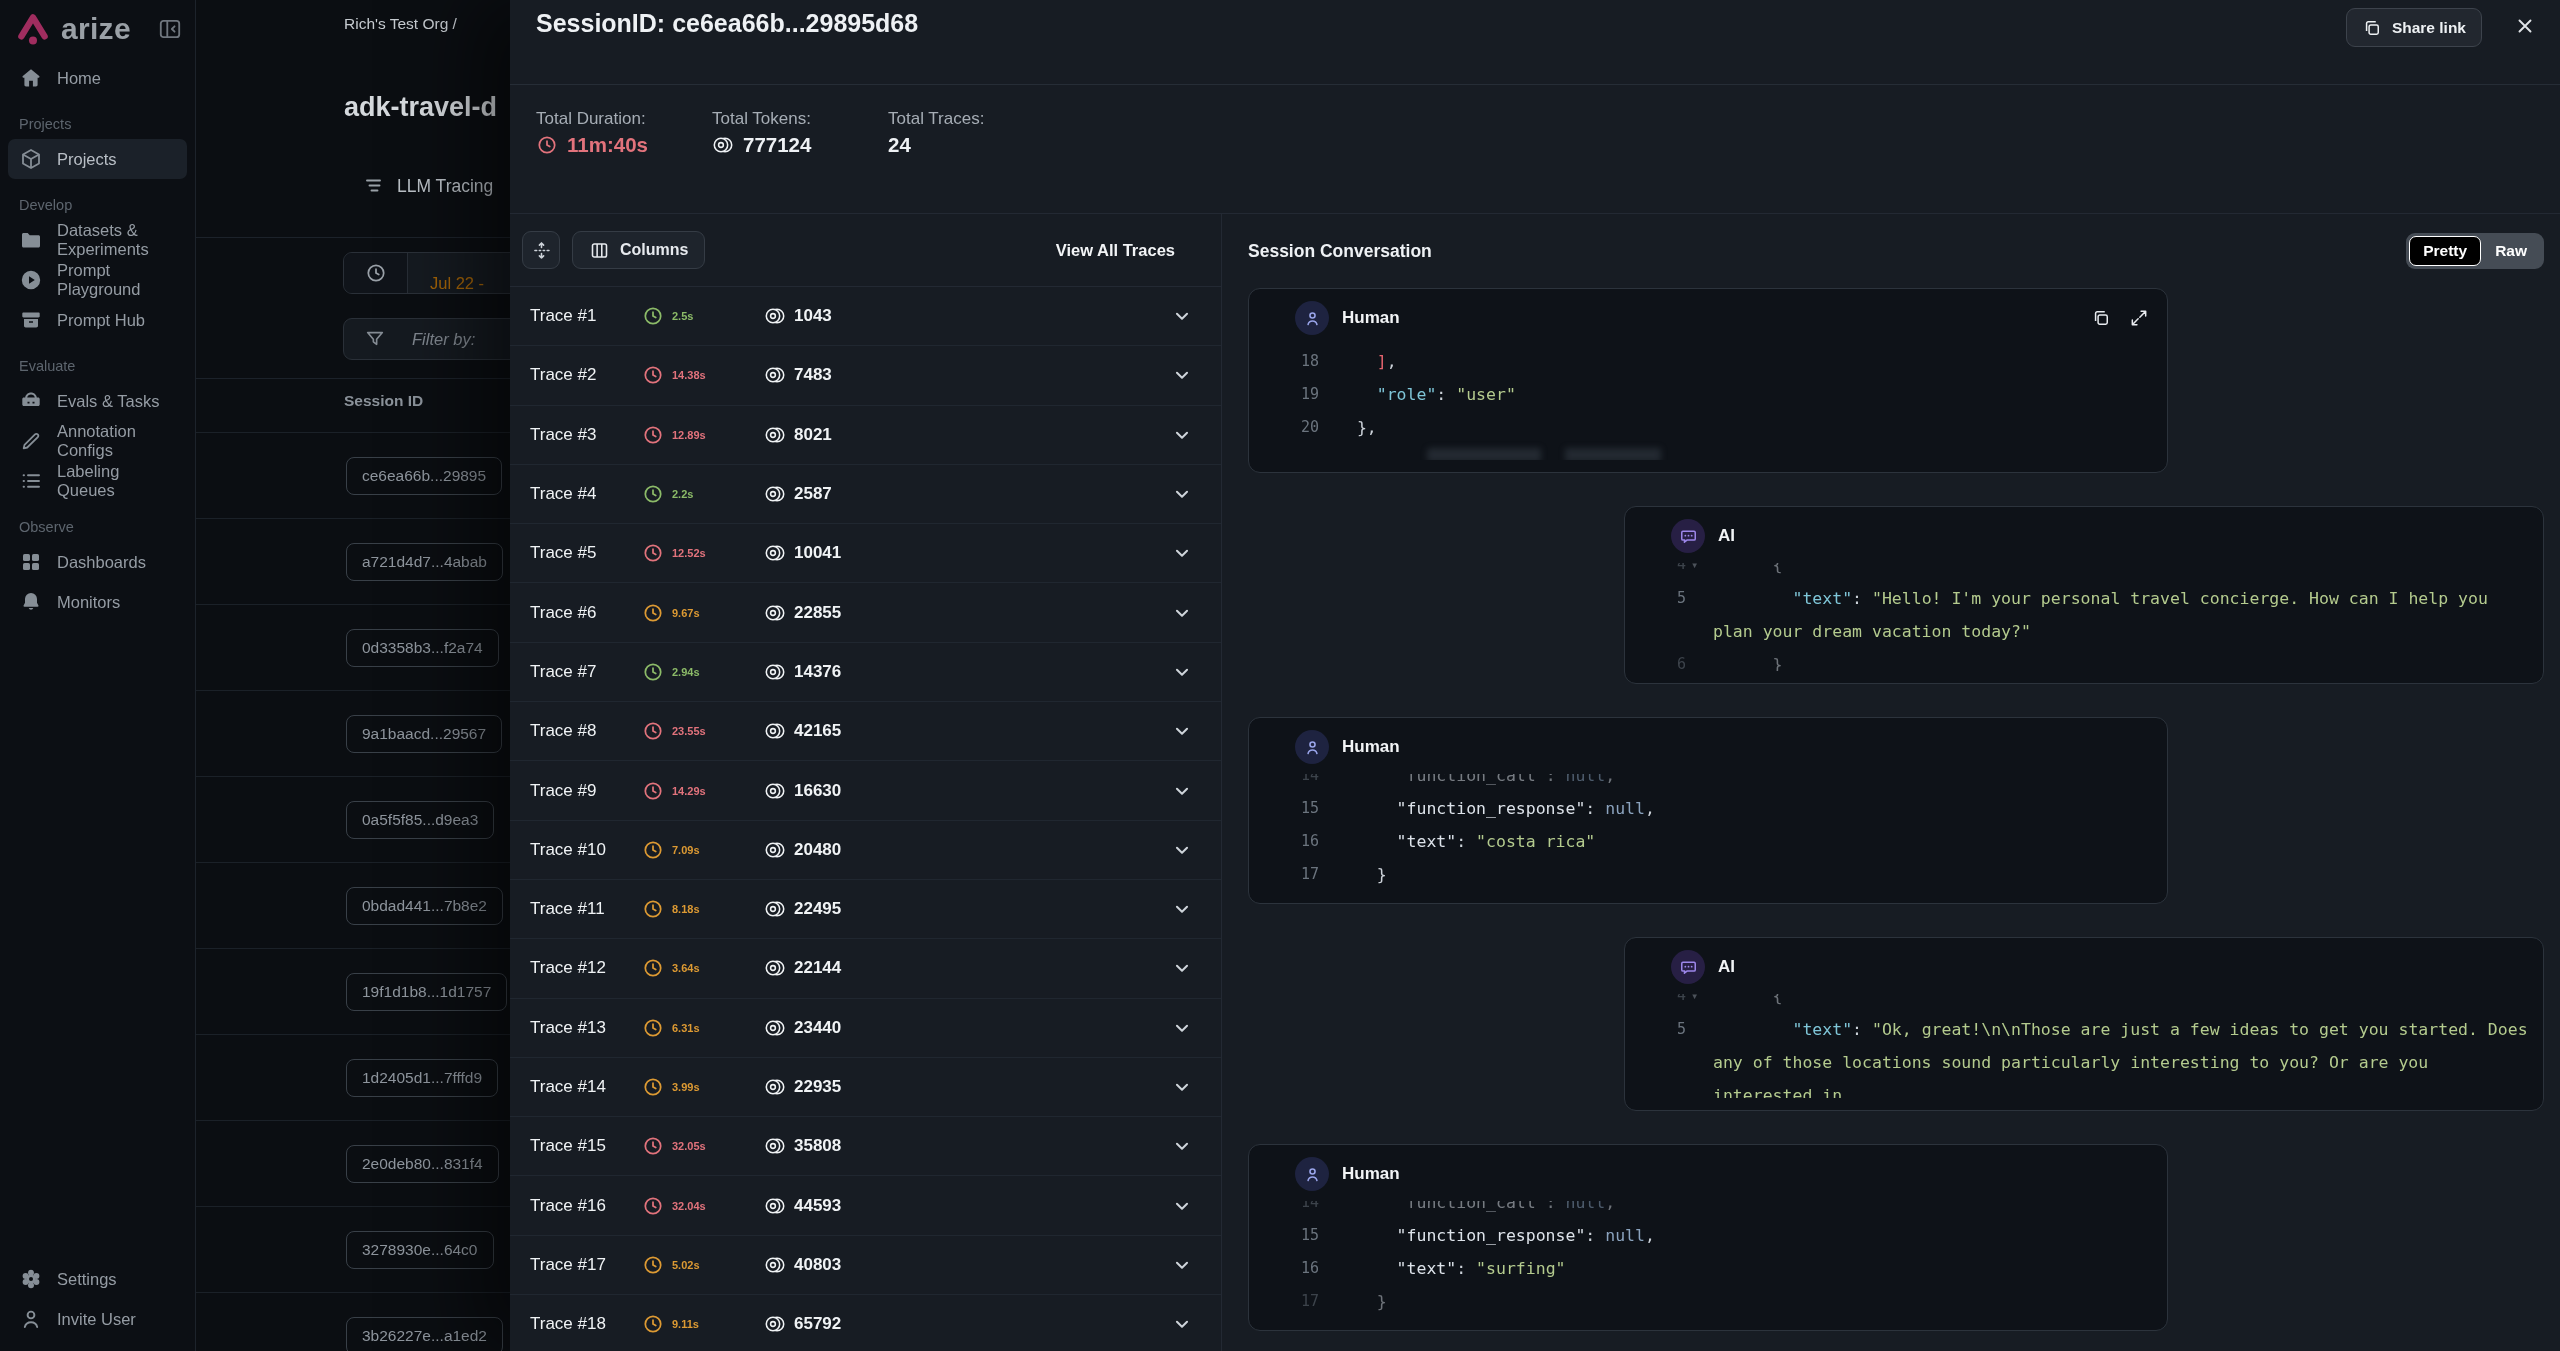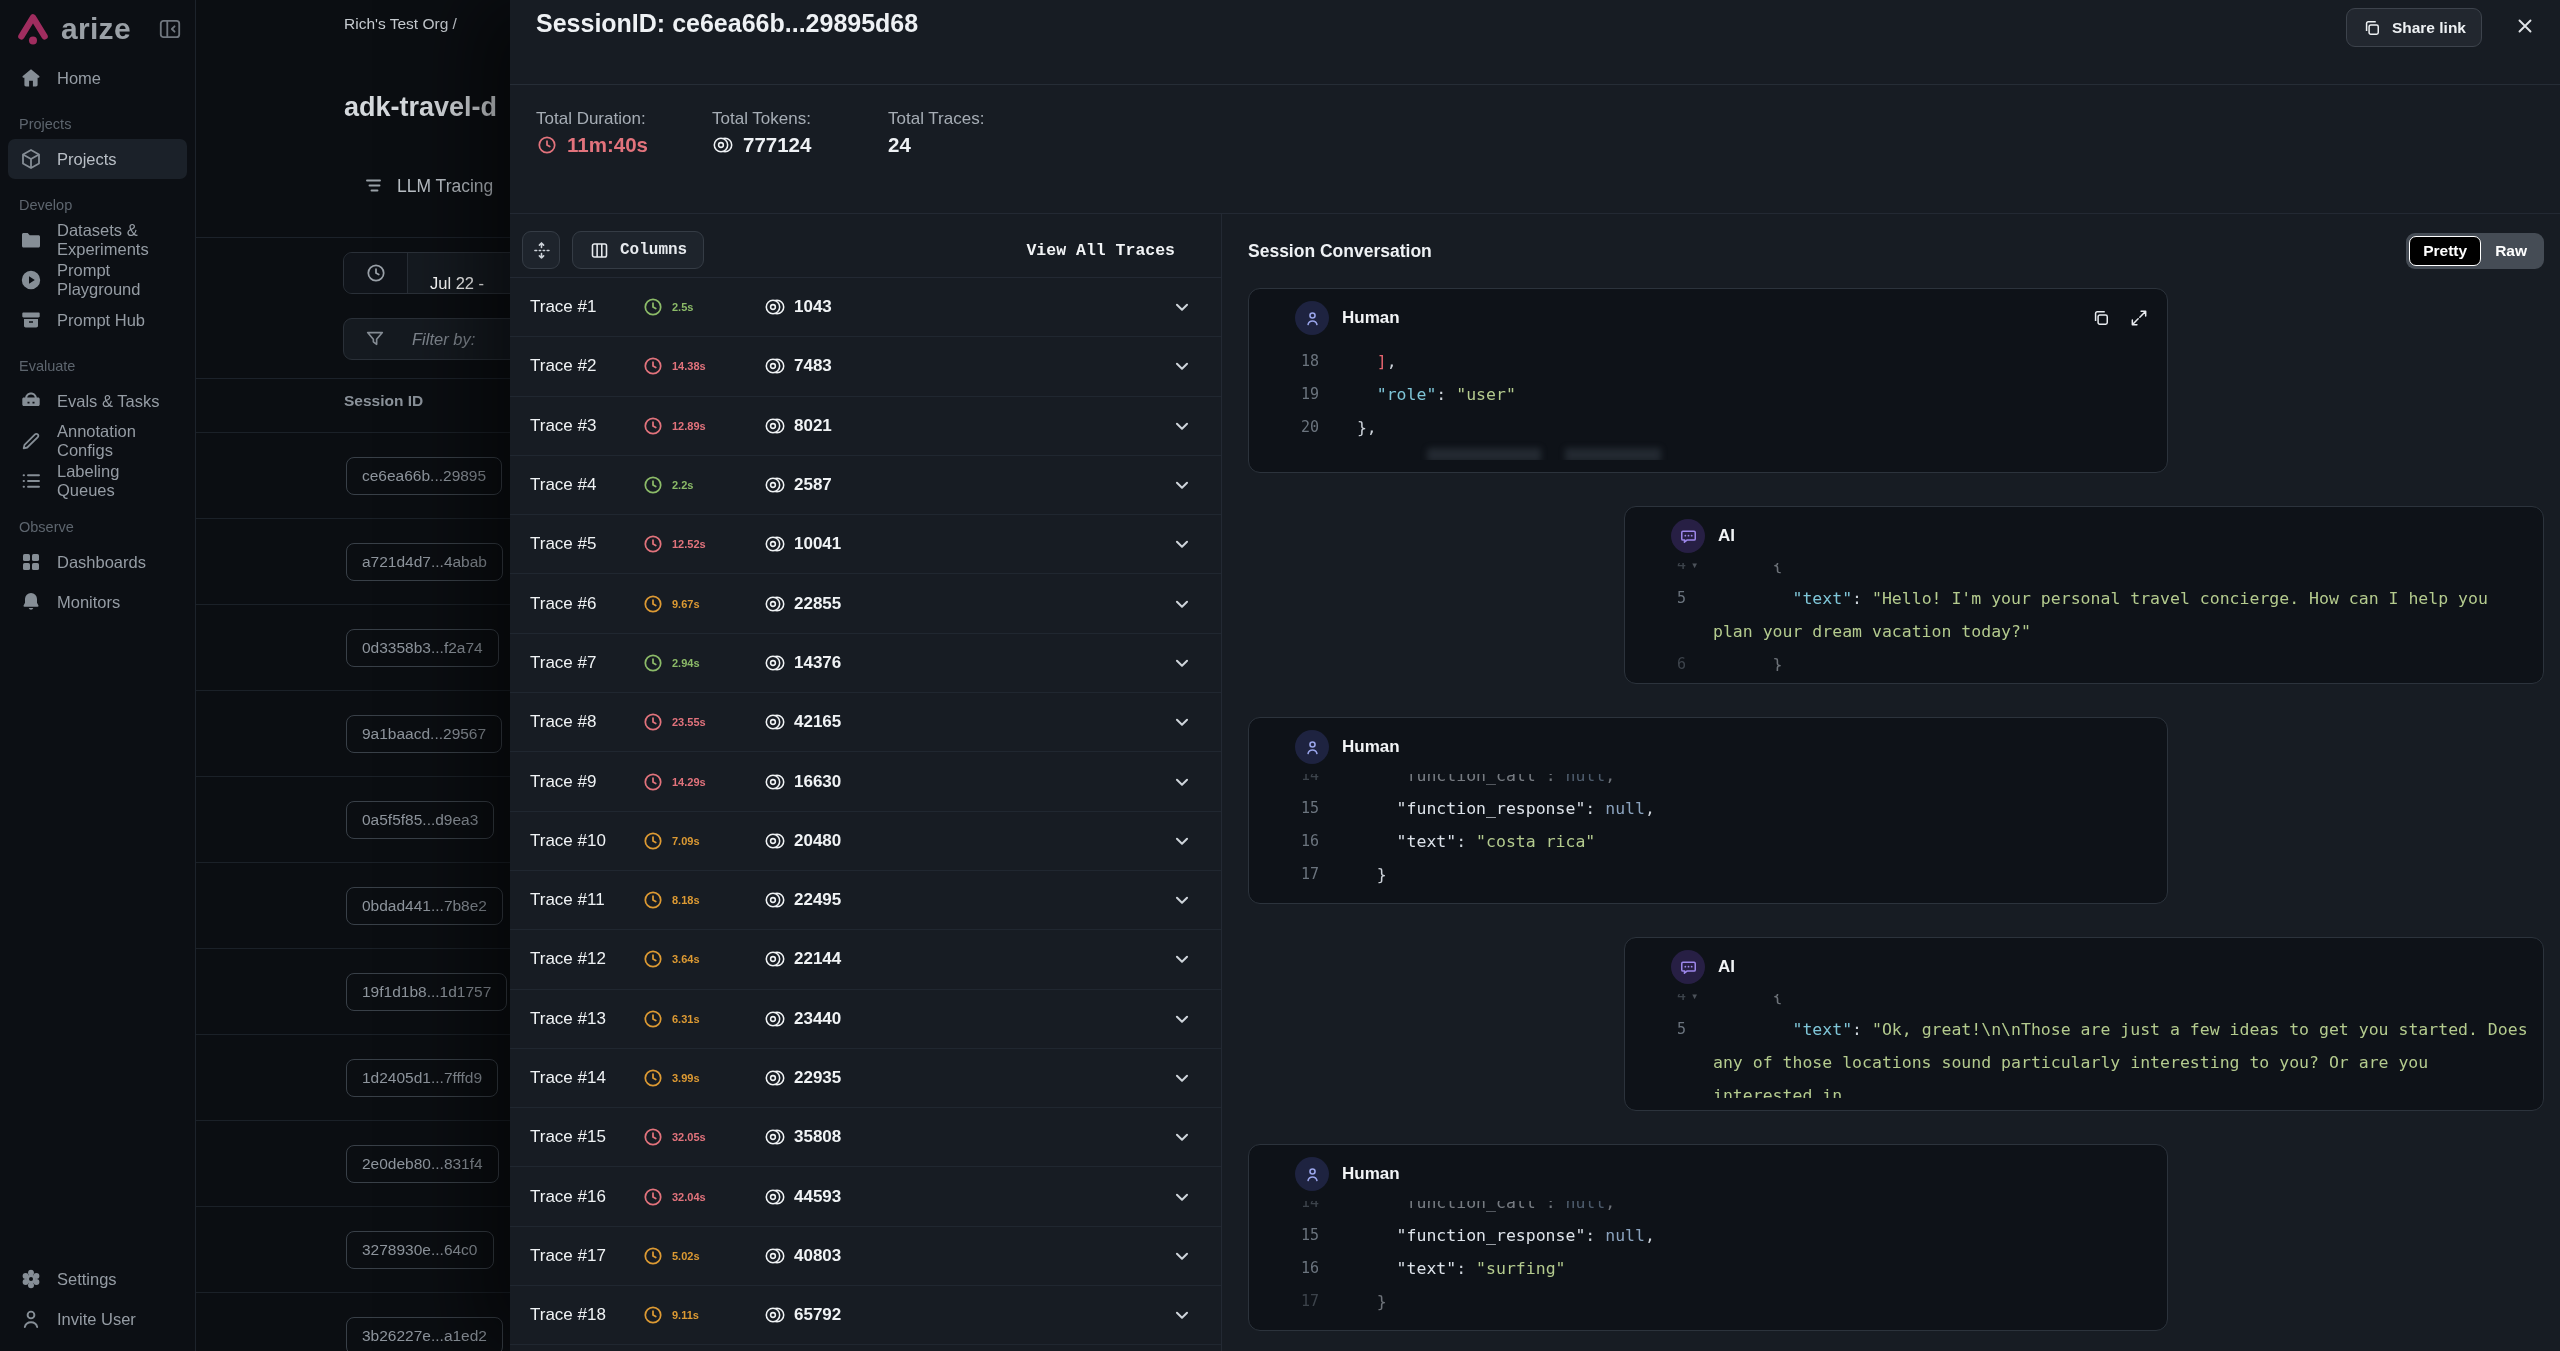--- a/index.html
+++ b/index.html
@@ -26,21 +26,21 @@
   .breadcrumb{position:absolute;left:148px;top:15px;font-size:15.5px;color:#c6cbd0;white-space:nowrap;}
   .strip-title{position:absolute;left:148px;top:92px;font-size:27px;font-weight:600;color:#d5d9dd;white-space:nowrap;}
   .strip-tab{position:absolute;left:166px;top:174px;display:flex;align-items:center;gap:11px;
              color:#b9bfc5;font-size:17.5px;white-space:nowrap;cursor:pointer;}
   .strip-tab .icon{color:#9aa1a8;}
   .hline{position:absolute;left:0;right:0;height:1px;background:#1c222a;}
   .pill{position:absolute;left:147px;width:400px;height:42px;background:#151a20;border:1px solid #2a3038;
         border-radius:9px;display:flex;align-items:center;box-sizing:border-box;overflow:hidden;}
   .pill .seg{width:63px;align-self:stretch;display:flex;align-items:center;justify-content:center;
              background:#10141a;border-right:1px solid #272d35;color:#9aa1a8;}
-  .date-text{margin-left:22px;font-size:16.5px;color:#ffffff;white-space:nowrap;margin-top:21px;}
+  .date-text{margin-left:22px;font-size:16.5px;color:#a16207;white-space:nowrap;margin-top:21px;}
   .filter-pill{display:flex;align-items:center;gap:26px;padding-left:20px;color:#858c94;}
   .filter-ph{font-style:italic;font-size:16.5px;color:#7f868e;white-space:nowrap;}
   .col-header{position:absolute;left:148px;top:392px;font-size:15.5px;font-weight:700;color:#8b929a;}
   .s-rows{position:absolute;left:0;right:0;top:432px;}
   .s-row{height:85px;border-top:1px solid #1b2128;display:flex;align-items:center;padding-left:150px;}
   .chip{border:1px solid #394048;border-radius:8px;padding:9px 15px;color:#8e959d;font-size:15.5px;
         white-space:nowrap;cursor:pointer;}
 
   
   .modal{position:absolute;left:510px;top:0;right:0;bottom:0;background:#171c23;
@@ -54,22 +54,22 @@
   .m-stats{flex:none;height:128px;box-sizing:border-box;display:flex;padding:24px 26px 0;}
   .stat{width:176px;}
   .stat .s-label{font-size:17px;color:#a6adb5;}
   .stat .s-value{margin-top:4px;display:flex;align-items:center;gap:9px;font-size:20.5px;
                  font-weight:600;color:#eef1f4;}
   .s-value.red{color:#e2737c;}
   .m-split{flex:1;display:flex;border-top:1px solid #232933;min-height:0;}
 
   
   .t-pane{width:712px;flex:none;border-right:1px solid #232933;box-sizing:border-box;display:flex;flex-direction:column;}
-  .t-toolbar{flex:none;display:flex;align-items:center;gap:12px;padding:17px 46px 8px 12px;
-             border-bottom:1px solid #232933;font-family:Liberation Mono, monospace;}
+  .t-toolbar{flex:none;display:flex;align-items:center;gap:12px;padding:17px 46px 17px 12px;
+             border-bottom:1px solid #232933;}
   .sq-btn{width:38px;height:38px;border-radius:9px;background:#1e242c;border:1px solid #353c45;
           display:flex;align-items:center;justify-content:center;color:#cdd3d9;cursor:pointer;box-sizing:border-box;}
   .cols-btn{height:38px;border-radius:9px;background:#1e242c;border:1px solid #353c45;display:flex;
             align-items:center;gap:10px;padding:0 16px;font-size:16px;font-weight:600;color:#e7eaee;
             cursor:pointer;box-sizing:border-box;}
   .view-all{margin-left:auto;font-size:16.5px;font-weight:600;color:#f2f4f6;cursor:pointer;}
   .t-rows{flex:1;overflow:hidden;}
   .t-row{height:59.3px;box-sizing:border-box;display:flex;align-items:center;
          padding:0 28px 0 20px;border-bottom:1px solid #202730;cursor:pointer;}
   .t-label{width:112px;flex:none;font-size:17px;font-weight:500;color:#f0f3f5;}

